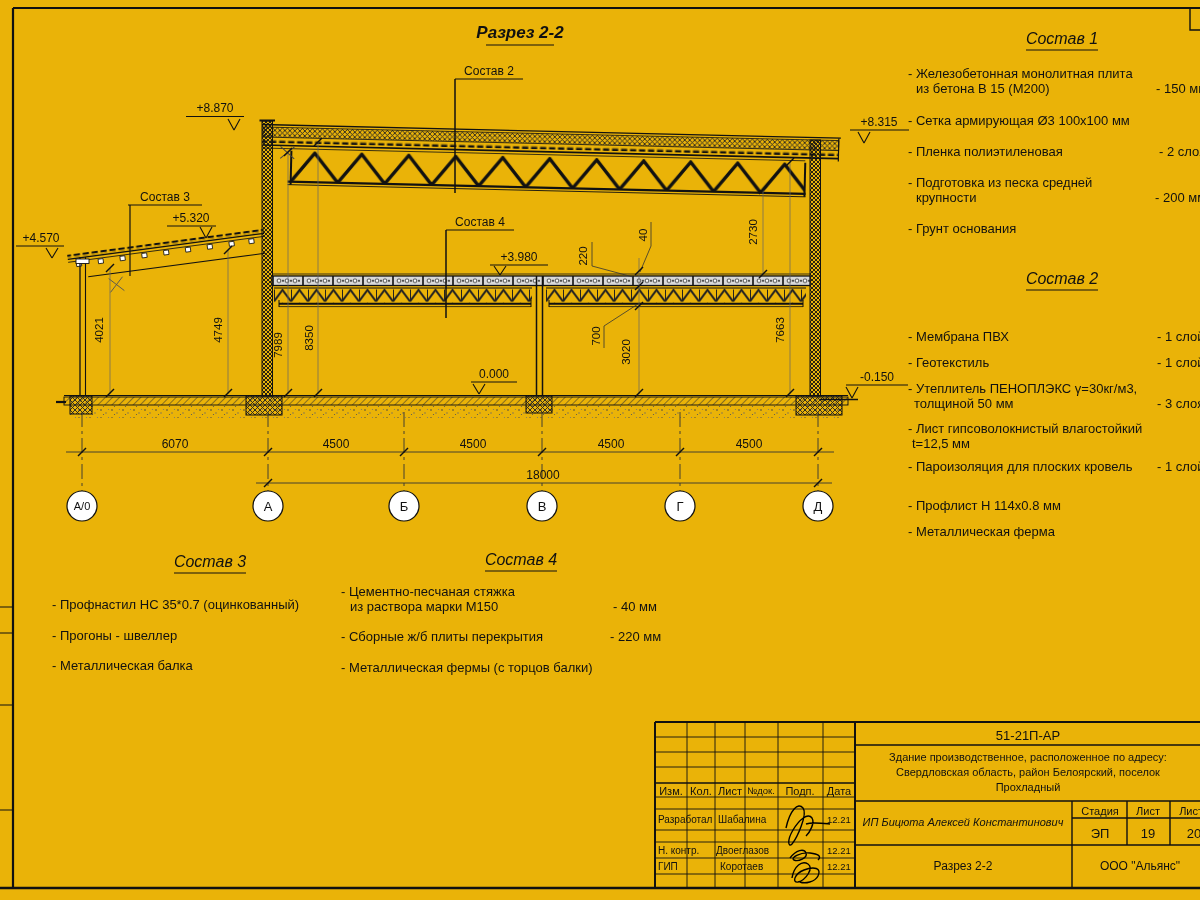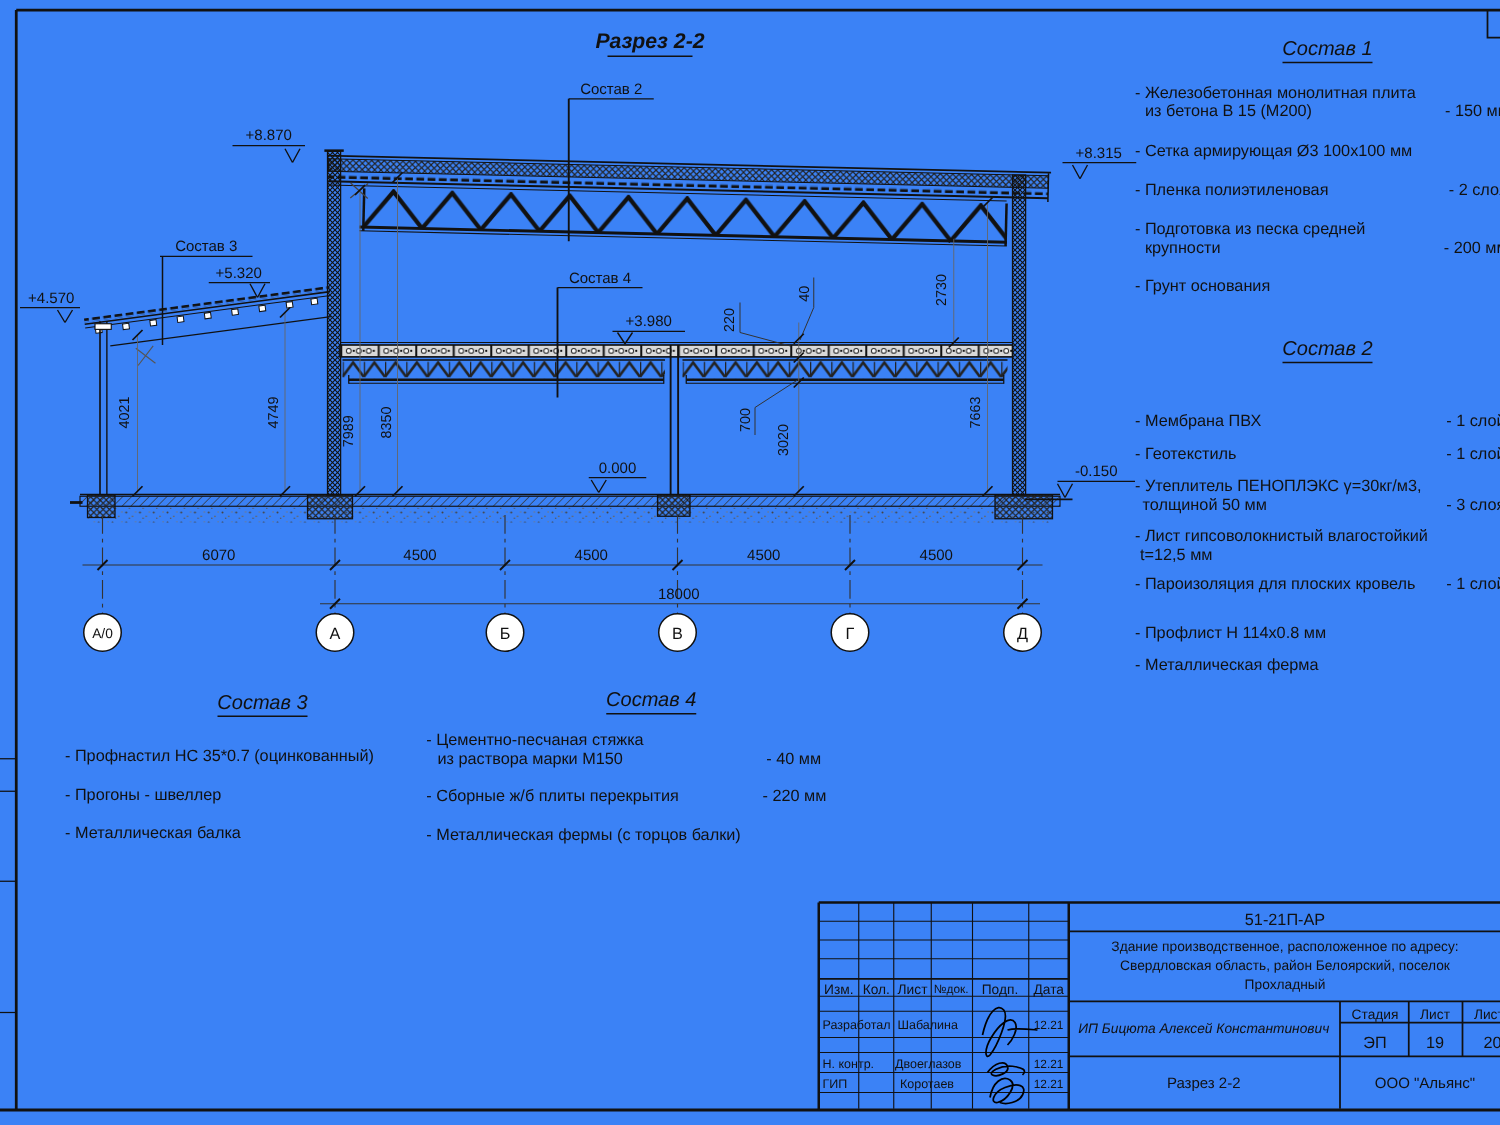--- a/index.html
+++ b/index.html
@@ -1,16 +1,16 @@
 <!DOCTYPE html>
 <html><head>
 <meta charset="utf-8">
 <style>
   html,body{margin:0;padding:0;background:#fff;}
-  .page{position:relative;width:1200px;height:900px;background:#3b82f6;overflow:hidden;}
+  .page{position:relative;width:1200px;height:900px;background:#eab308;overflow:hidden;}
   svg{display:block;}
   text{font-family:"Liberation Sans","DejaVu Sans",sans-serif;fill:#111;}
   .t12{font-size:12px;} .t11{font-size:11px;} .t13{font-size:13px;} .t10{font-size:10px;}
   .t9{font-size:9.5px;}
   .it{font-style:italic;}
   .head{font-size:16px;font-style:italic;}
   .maintitle{font-size:17px;font-style:italic;font-weight:bold;}
   .dimtxt{font-size:11.5px;}
   .list{font-size:13px;}
 </style>

